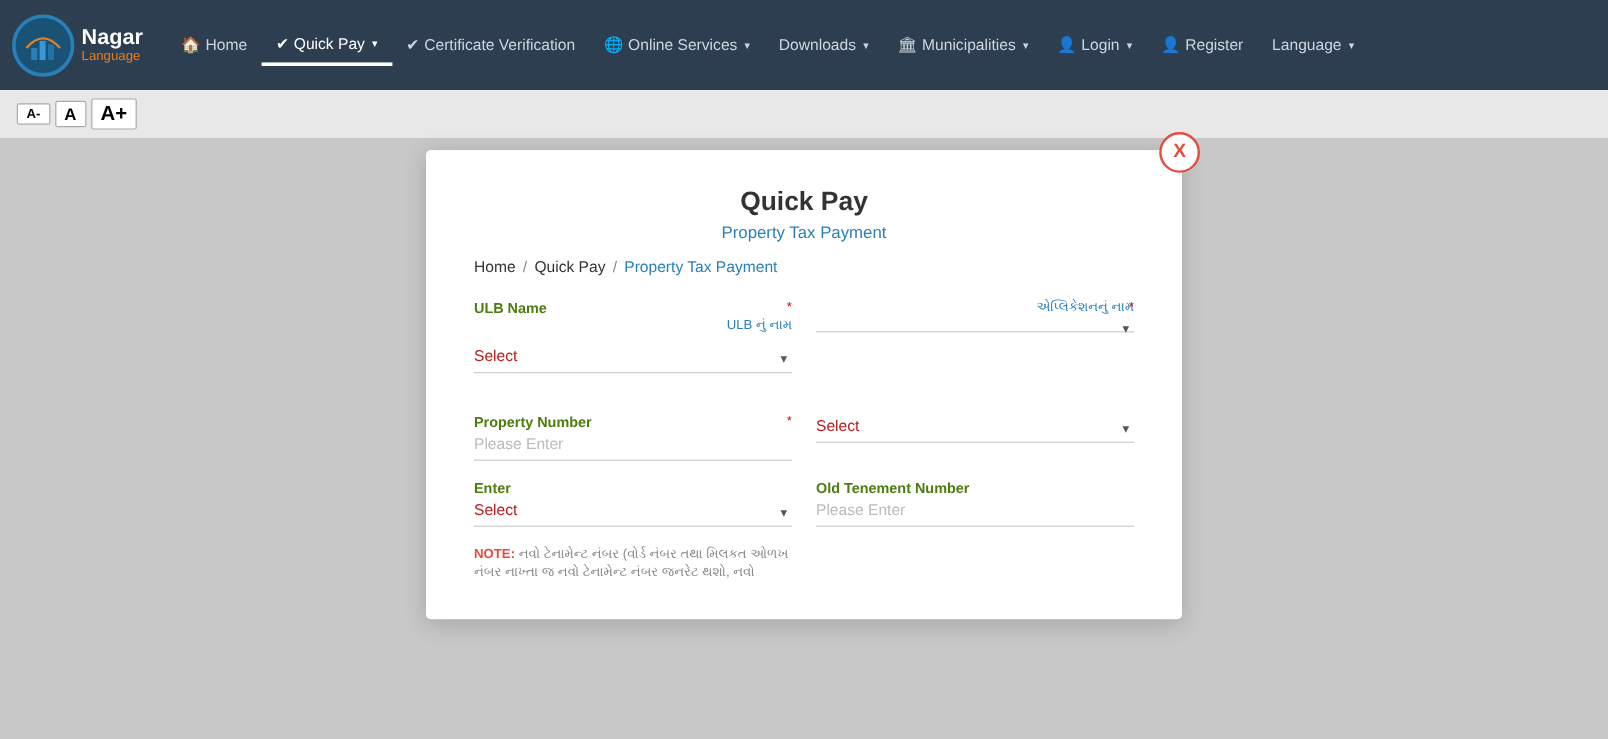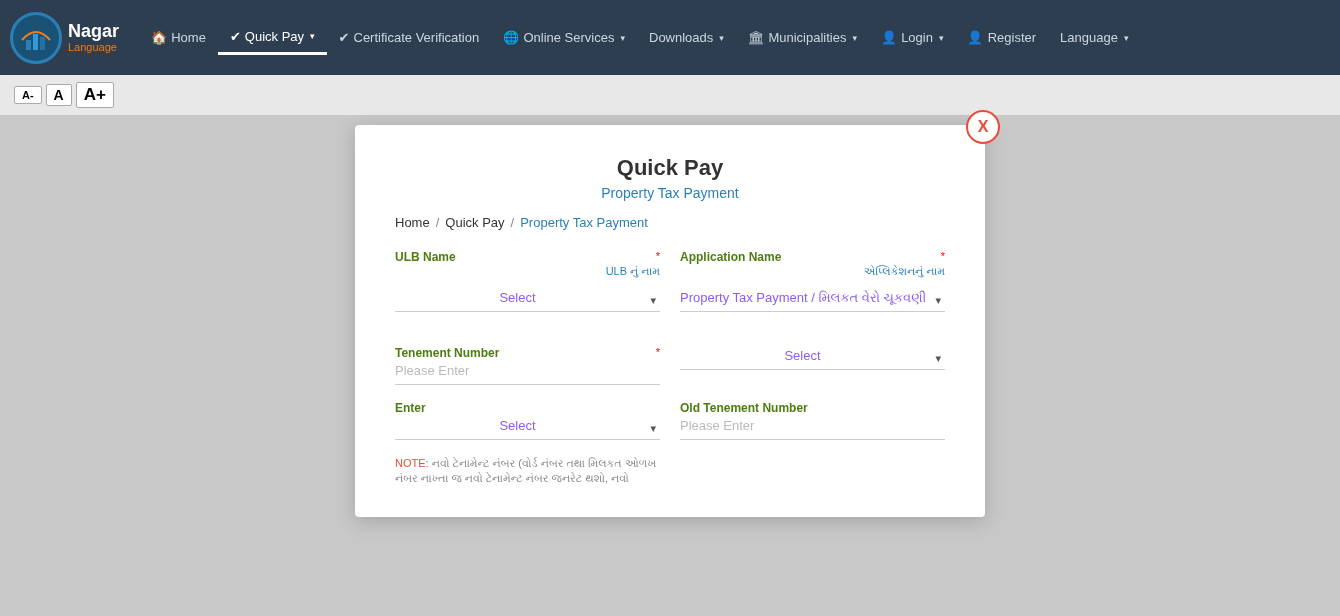--- a/index.html
+++ b/index.html
@@ -193,25 +193,24 @@
       position: relative;
       border-bottom: 1px solid #ccc;
       padding-bottom: 4px;
     }
     .form-select-wrap select {
       appearance: none;
       border: none;
       outline: none;
       width: 100%;
       font-size: 13px;
-      color: #8b5cf6;
+      color: #b91c1c;
       background: transparent;
       cursor: pointer;
       padding: 2px 20px 2px 0;
-      text-align: center;
     }
     .form-select-wrap .caret-icon {
       position: absolute;
       right: 4px;
       top: 50%;
       transform: translateY(-50%);
       pointer-events: none;
       color: #555;
       font-size: 11px;
     }
@@ -237,21 +236,21 @@
       gap: 0 20px;
       margin-top: 10px;
     }
     .note-text {
       font-size: 11px;
       color: #888;
       line-height: 1.4;
     }
     .note-text .note-label {
       color: #e74c3c;
-      font-weight: normal;
+      font-weight: bold;
     }
   </style>
 </head>
 <body>
 
 <nav>
   <div class="nav-logo">
     <div class="nav-logo-circle">
       <svg width="36" height="36" viewBox="0 0 36 36">
         <circle cx="18" cy="18" r="16" fill="#1a5276"></circle>
@@ -357,37 +356,33 @@
         <div class="form-label-guj">ULB નું નામ</div>
         <div class="form-select-wrap">
           <select>
             <option value="">Select</option>
           </select>
           <span class="caret-icon">▾</span>
         </div>
       </div>
       <div class="form-group">
         <span class="required-star">*</span>
-        <div class="form-label">Application Name</div>
         <div class="form-label-guj">એપ્લિકેશનનું નામ</div>
         <div class="form-select-wrap">
-          <select>
-            <option value="property_tax">Property Tax Payment / મિલકત વેરો ચૂકવણી</option>
-          </select>
           <span class="caret-icon">▾</span>
         </div>
       </div>
     </div>
 
     <div style="height: 18px;"></div>
 
     <div class="form-row">
       <div class="form-group">
         <span class="required-star">*</span>
-        <div class="form-label">Tenement Number</div>
+        <div class="form-label">Property Number</div>
         <div class="form-input-wrap">
           <input type="text" placeholder="Please Enter" style="">
         </div>
       </div>
       <div class="form-group">
         <div class="form-select-wrap">
           <select>
             <option value="">Select</option>
           </select>
           <span class="caret-icon">▾</span>

